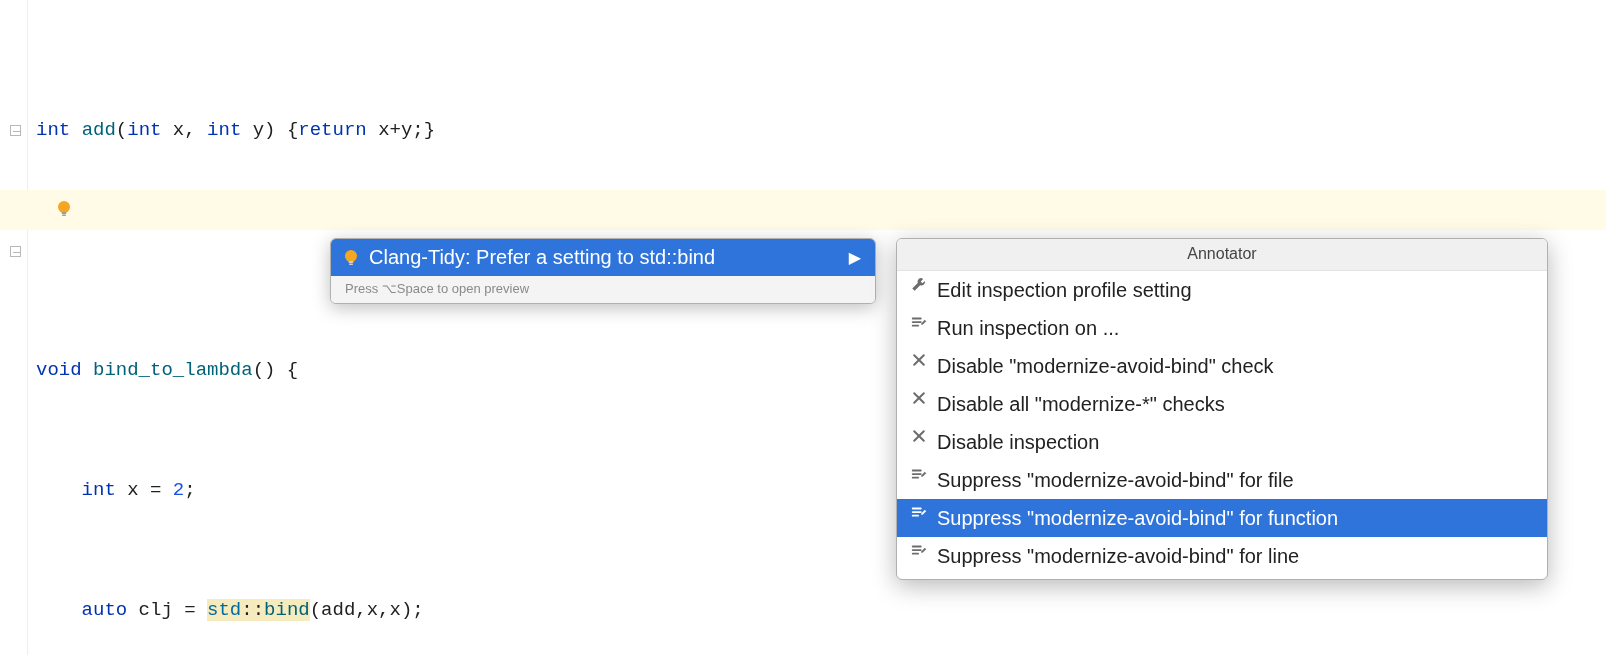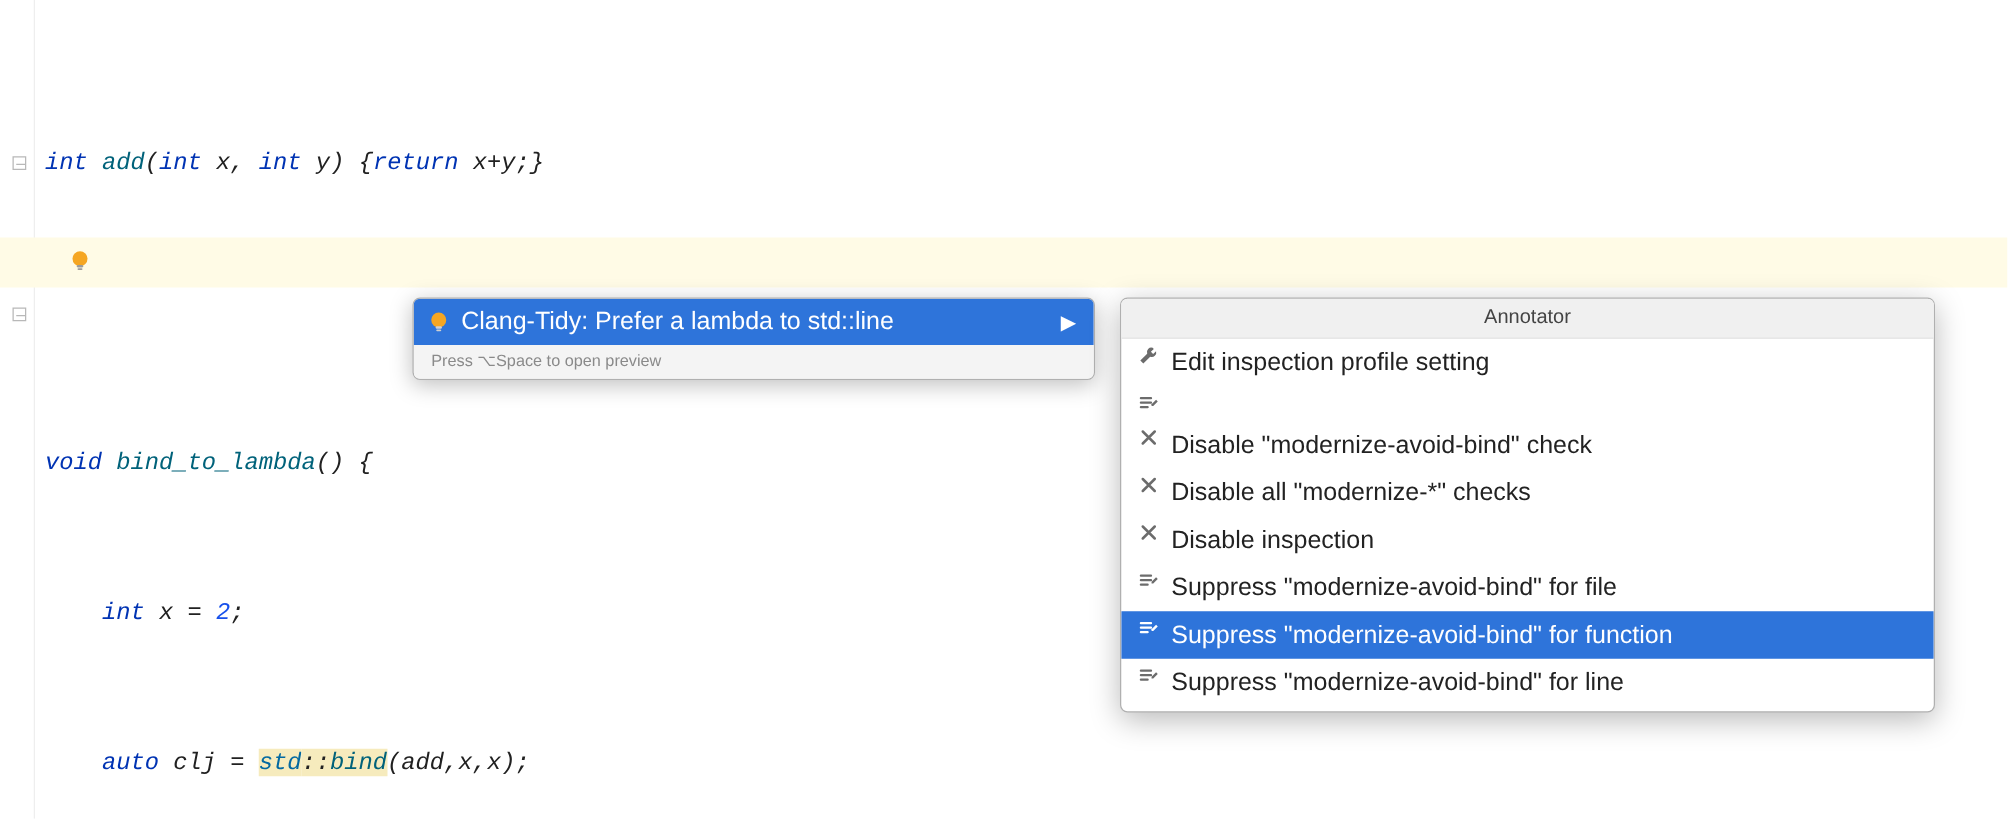--- a/index.html
+++ b/index.html
@@ -49,21 +49,21 @@
 
   .code {
     position: absolute;
     left: 36px;
     top: 0;
     right: 0;
     line-height: 40px;
     color: #212121;
     white-space: pre;
   }
-  .line { height: 40px; position: relative; font-style: italic; }
+  .line { height: 40px; position: relative; }
   .kw { color: #0033b3; }
   .fn { color: #00627a; }
   .ns { color: #0369a1; }
   .nm { color: #1750eb; }
   .br { color: #212121; }
 
   .hl-line {
     position: absolute;
     left: 0; right: 0;
     height: 40px;
@@ -191,21 +191,21 @@
 
 <div class="inspect-popup">
   <div class="inspect-primary">
     <span class="bulb">
       <svg viewBox="0 0 20 20">
           <circle cx="10" cy="8" r="6" fill="#f5a623"></circle>
           <rect x="7.5" y="13" width="5" height="2" rx="1" fill="#d0d0d0"></rect>
           <rect x="8" y="15.5" width="4" height="1.5" rx="0.75" fill="#d0d0d0"></rect>
         </svg>
     </span>
-    <span class="label">Clang-Tidy: Prefer a lambda to std::line</span>
+    <span class="label">Clang-Tidy: Prefer a setting to std::bind</span>
     <span class="chev">▶</span>
   </div>
   <div class="inspect-hint">Press ⌥Space to open preview</div>
 </div>
 
 <div class="submenu">
   <div class="submenu-title">Annotator</div>
   <div id="submenu-items">
       <div class="submenu-item">
         <span class="icn">
@@ -215,20 +215,21 @@
         </span>
         <span class="lbl">Edit inspection profile setting</span>
       </div>
       <div class="submenu-item">
         <span class="icn">
           <svg width="18" height="18" viewBox="0 0 20 20">
             <path d="M3 5h9M3 9h9M3 13h6" stroke="#6c6c6c" stroke-width="2" stroke-linecap="round"></path>
             <path d="M14 12l4-4-1.5-1.5-4 4V12h1.5z" fill="#6c6c6c"></path>
           </svg>
         </span>
+        <span class="lbl">Run inspection on ...</span>
       </div>
       <div class="submenu-item">
         <span class="icn">
           <svg width="16" height="16" viewBox="0 0 20 20">
             <path d="M4 4l12 12M16 4L4 16" stroke="#6c6c6c" stroke-width="2.5" stroke-linecap="round"></path>
           </svg>
         </span>
         <span class="lbl">Disable "modernize-avoid-bind" check</span>
       </div>
       <div class="submenu-item">

